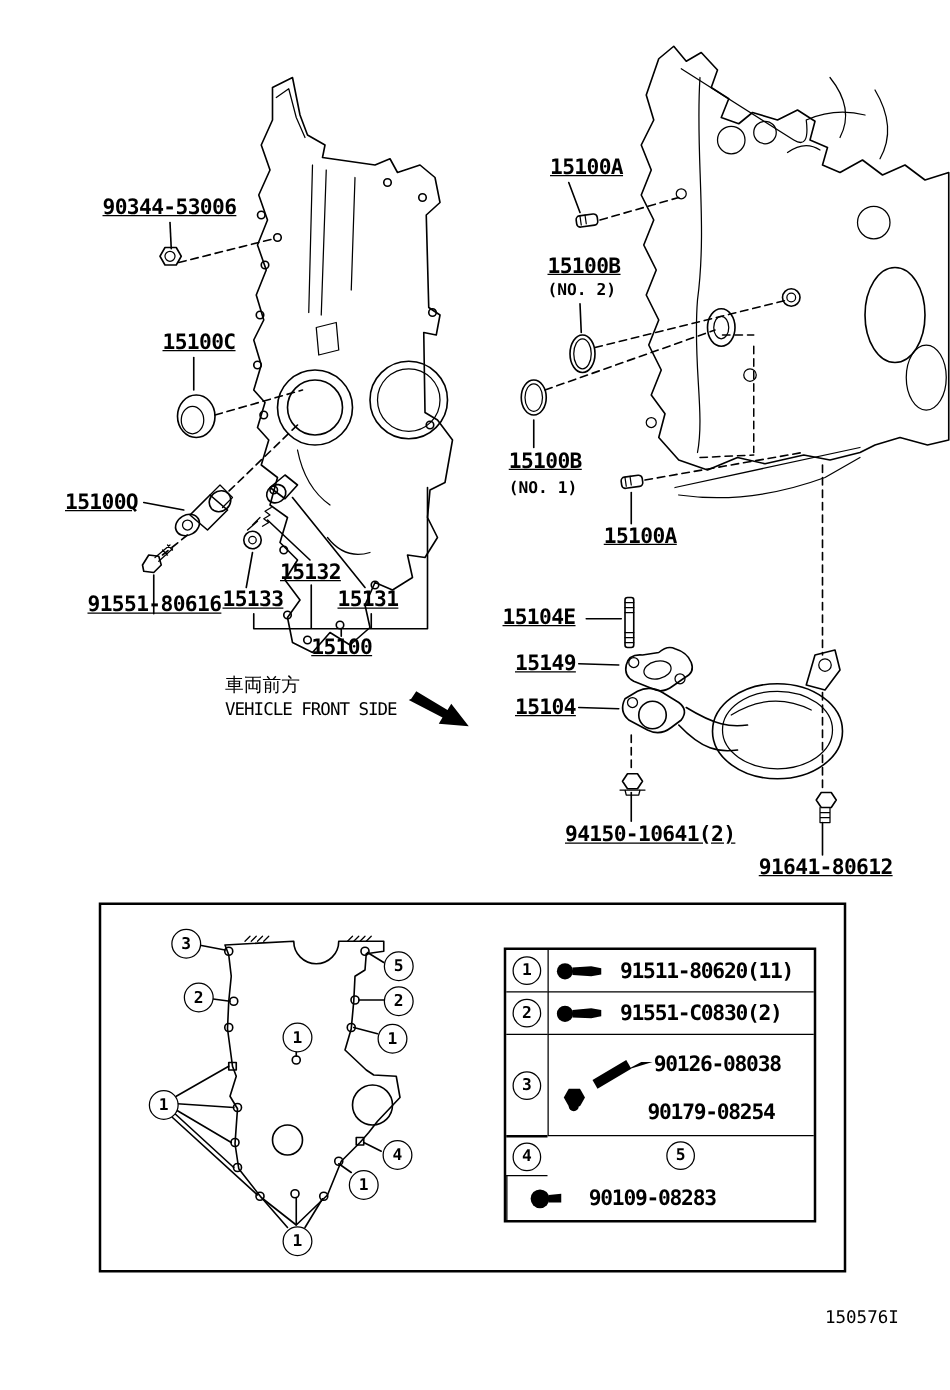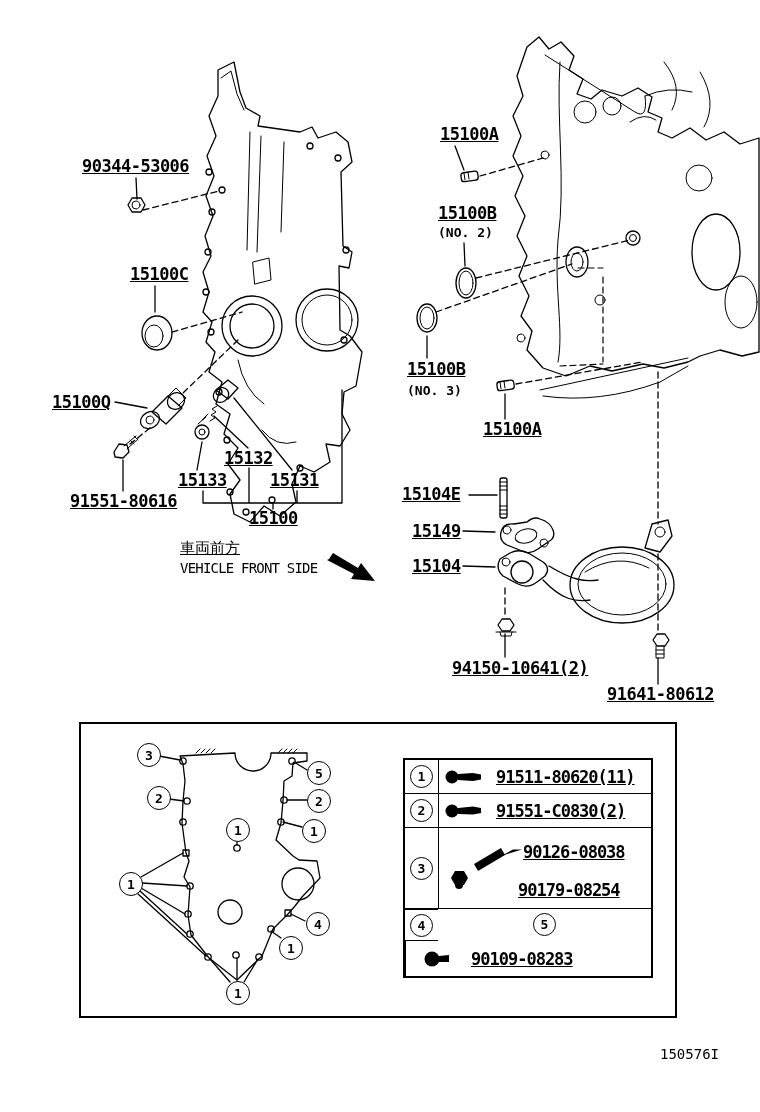--- a/index.html
+++ b/index.html
@@ -6,39 +6,39 @@
   #page{position:relative;width:760px;height:1112px;background:#fff;overflow:hidden;
         font-family:"DejaVu Sans Mono",monospace;color:#000;}
   #art{position:absolute;left:0;top:0;}
   #art *{stroke:#000;fill:none;stroke-width:1.3;stroke-linecap:round;stroke-linejoin:round;}
   #art .fill{fill:#000;stroke:none;}
   #art .thin{stroke-width:1;}
   #art .dash{stroke-dasharray:6 4;stroke-width:1.2;}
   .lbl{position:absolute;font:bold 17px "DejaVu Sans Mono",monospace;letter-spacing:-0.5px;
        line-height:1;white-space:nowrap;text-decoration:underline;}
   .lbl-sm{position:absolute;font:bold 13px "DejaVu Sans Mono",monospace;line-height:1;white-space:nowrap;}
-  .note-jp{position:absolute;font:15px "DejaVu Sans",sans-serif;line-height:1;white-space:nowrap;text-decoration:underline;}
+  .note-jp{position:absolute;font:15px "DejaVu Sans",sans-serif;line-height:1;white-space:nowrap;}
   .note-en{position:absolute;font:14px "DejaVu Sans Mono",monospace;letter-spacing:-0.8px;line-height:1;white-space:nowrap;text-align:right;}
   .doc{position:absolute;font:14px "DejaVu Sans Mono",monospace;line-height:1;}
   .frame{position:absolute;left:79px;top:722px;width:594px;height:292px;border:2px solid #000;}
   .co{position:absolute;width:22px;height:22px;border:1.5px solid #000;border-radius:50%;
       background:#fff;display:flex;align-items:center;justify-content:center;
       font:bold 13px "DejaVu Sans Mono",monospace;}
   .legend{position:absolute;left:403px;top:758px;width:250px;height:220px;border:2px solid #000;
           box-sizing:border-box;display:grid;grid-template-columns:33px 1fr;
           grid-template-rows:33px 34px 81px 32px 36px;background:#fff;}
   .lc{box-sizing:border-box;display:flex;align-items:center;justify-content:center;}
   .lc2{justify-content:flex-start;padding-left:5px;}
   .bt{border-top:1.5px solid #000;}
   .bt2{border-top:2.5px solid #000;}
   .bl{border-left:1.5px solid #000;}
   .co-t{width:21px;height:21px;border:1.4px solid #000;border-radius:50%;flex:0 0 auto;
         display:flex;align-items:center;justify-content:center;
         font:bold 13px "DejaVu Sans Mono",monospace;}
-  .pn{font:bold 17px "DejaVu Sans Mono",monospace;letter-spacing:-1px;white-space:nowrap;text-decoration:underline;}
+  .pn{font:bold 17px "DejaVu Sans Mono",monospace;letter-spacing:-1px;white-space:nowrap;}
   .r3cell{position:relative;padding:0;}
   .r3a{position:absolute;left:84px;top:14px;}
   .r3b{position:absolute;left:79px;top:52px;}
   .r3svg{position:absolute;left:0;top:0;}
   .icn{flex:0 0 auto;}
 </style>
 </head>
 <body>
 
 <div id="page">
@@ -261,30 +261,30 @@
       <path d="M305,921 L291,914"></path>
       <path d="M281,938 L271,931"></path>
       <path d="M230,982 L210,959 M237,980 L237,958 M244,982 L258,959"></path>
     </g>
   </g>
 </svg>
 
   <div class="lbl" style="left:82px;top:158px">90344-53006</div>
   <div class="lbl" style="left:130px;top:266px">15100C</div>
   <div class="lbl" style="left:52px;top:394px">15100Q</div>
-  <div class="lbl" style="left:70px;top:493px">91551-80616</div>
+  <div class="lbl" style="left:70px;top:476px">91551-80616</div>
   <div class="lbl" style="left:178px;top:472px">15133</div>
   <div class="lbl" style="left:224px;top:450px">15132</div>
   <div class="lbl" style="left:270px;top:472px">15131</div>
   <div class="lbl" style="left:249px;top:510px">15100</div>
   <div class="lbl" style="left:440px;top:126px">15100A</div>
   <div class="lbl" style="left:438px;top:205px">15100B</div>
   <div class="lbl-sm" style="left:438px;top:226px">(NO. 2)</div>
   <div class="lbl" style="left:407px;top:361px">15100B</div>
-  <div class="lbl-sm" style="left:407px;top:384px">(NO. 3)</div>
+  <div class="lbl-sm" style="left:407px;top:384px">(NO. 1)</div>
   <div class="lbl" style="left:483px;top:421px">15100A</div>
   <div class="lbl" style="left:402px;top:486px">15104E</div>
   <div class="lbl" style="left:412px;top:523px">15149</div>
   <div class="lbl" style="left:412px;top:558px">15104</div>
   <div class="lbl" style="left:452px;top:660px">94150-10641(2)</div>
   <div class="lbl" style="left:607px;top:686px">91641-80612</div>
 
   <div class="note-jp" style="left:180px;top:541px">車両前方</div>
   <div class="note-en" style="left:180px;top:561px">VEHICLE FRONT SIDE</div>
 

